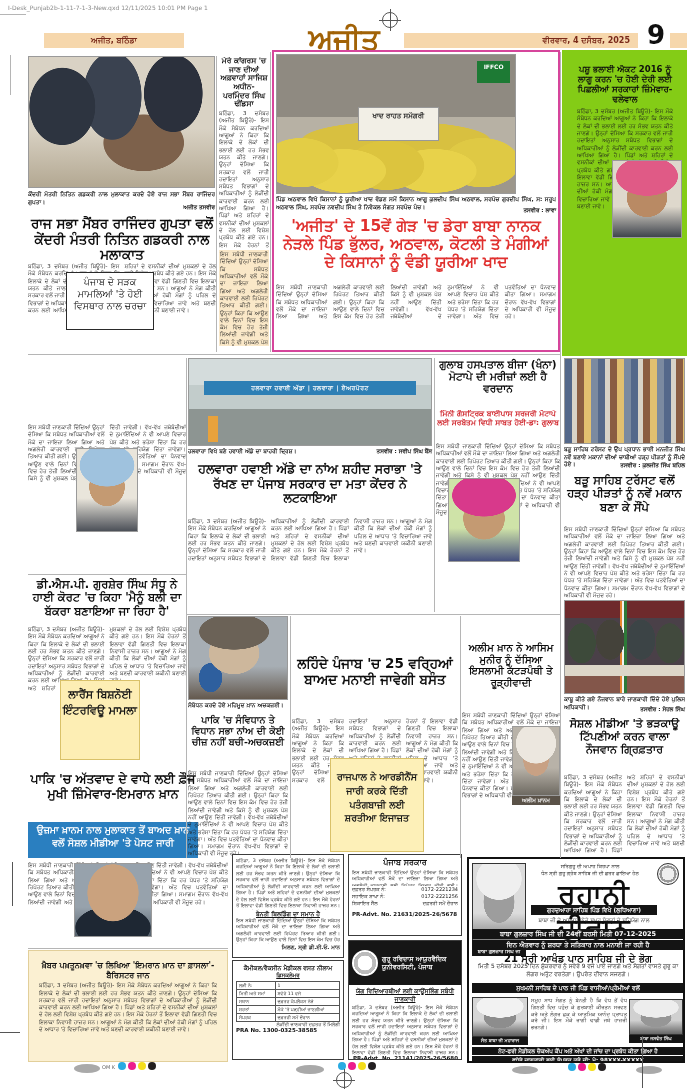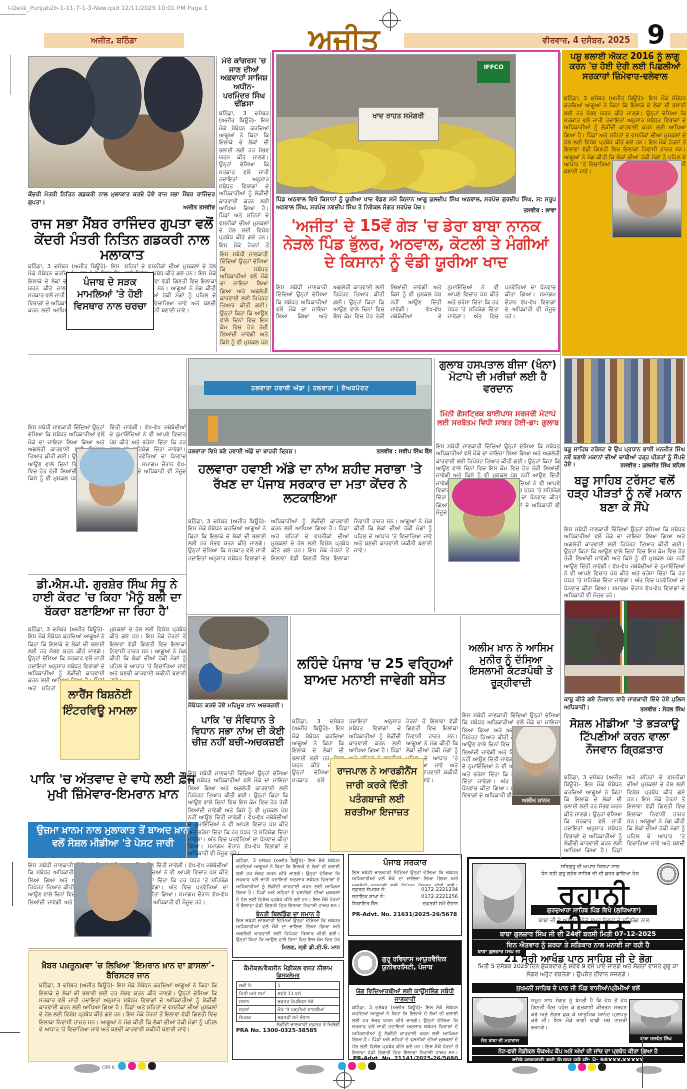--- a/index.html
+++ b/index.html
@@ -51,21 +51,21 @@
         radial-gradient(ellipse 18% 30% at 18% 38%,#2d3440 0 98%,transparent),
         radial-gradient(ellipse 16% 34% at 45% 30%,#3a4250 0 98%,transparent),
         radial-gradient(ellipse 16% 30% at 78% 28%,#2b303c 0 98%,transparent),
         radial-gradient(ellipse 22% 22% at 62% 66%,#7d614b 0 98%,transparent),
         linear-gradient(#d9d2c4 0 55%,#b3a892 100%)"></div>
   <div class="abs cap" style="left:28px;top:191px;width:187px;height:22px">ਕੇਂਦਰੀ ਮੰਤਰੀ ਨਿਤਿਨ ਗਡਕਰੀ ਨਾਲ ਮੁਲਾਕਾਤ ਕਰਦੇ ਹੋਏ ਰਾਜ ਸਭਾ ਮੈਂਬਰ ਰਾਜਿੰਦਰ ਗੁਪਤਾ।</div>
   <div class="abs credit" style="left:140px;top:204px;width:75px">ਅਜੀਤ ਤਸਵੀਰ</div>
   <div class="abs hl" style="left:28px;top:216px;width:188px;height:44px;font-size:13.5px">ਰਾਜ ਸਭਾ ਮੈਂਬਰ ਰਾਜਿੰਦਰ ਗੁਪਤਾ ਵਲੋਂ ਕੇਂਦਰੀ ਮੰਤਰੀ ਨਿਤਿਨ ਗਡਕਰੀ ਨਾਲ ਮੁਲਾਕਾਤ</div>
   <div class="abs bd c2" style="left:28px;top:263px;width:188px;height:103px">ਬਠਿੰਡਾ, 3 ਦਸੰਬਰ (ਅਜੀਤ ਬਿਊਰੋ)- ਇਸ ਮੌਕੇ ਸੰਬੋਧਨ ਕਰਦਿਆਂ ਆਗੂਆਂ ਨੇ ਕਿਹਾ ਕਿ ਇਲਾਕੇ ਦੇ ਲੋਕਾਂ ਦੀ ਭਲਾਈ ਲਈ ਹਰ ਸੰਭਵ ਯਤਨ ਕੀਤੇ ਜਾਣਗੇ। ਉਨ੍ਹਾਂ ਦੱਸਿਆ ਕਿ ਸਰਕਾਰ ਵਲੋਂ ਜਾਰੀ ਹਦਾਇਤਾਂ ਅਨੁਸਾਰ ਸਬੰਧਤ ਵਿਭਾਗਾਂ ਦੇ ਅਧਿਕਾਰੀਆਂ ਨੂੰ ਲੋੜੀਂਦੀ ਕਾਰਵਾਈ ਕਰਨ ਲਈ ਆਖਿਆ ਗਿਆ ਹੈ। ਪਿੰਡਾਂ ਅਤੇ ਸ਼ਹਿਰਾਂ ਦੇ ਵਸਨੀਕਾਂ ਦੀਆਂ ਮੁਸ਼ਕਲਾਂ ਦੇ ਹੱਲ ਲਈ ਵਿਸ਼ੇਸ਼ ਪ੍ਰਬੰਧ ਕੀਤੇ ਗਏ ਹਨ। ਇਸ ਮੌਕੇ ਹੋਰਨਾਂ ਤੋਂ ਇਲਾਵਾ ਵੱਡੀ ਗਿਣਤੀ ਵਿਚ ਇਲਾਕਾ ਨਿਵਾਸੀ ਹਾਜ਼ਰ ਸਨ। ਆਗੂਆਂ ਨੇ ਮੰਗ ਕੀਤੀ ਕਿ ਲੋਕਾਂ ਦੀਆਂ ਹੱਕੀ ਮੰਗਾਂ ਨੂੰ ਪਹਿਲ ਦੇ ਆਧਾਰ 'ਤੇ ਵਿਚਾਰਿਆ ਜਾਵੇ ਅਤੇ ਬਣਦੀ ਕਾਰਵਾਈ ਯਕੀਨੀ ਬਣਾਈ ਜਾਵੇ।</div>
   <div class="abs" style="left:66px;top:272px;width:88px;height:58px;background:#fff;border:1px solid #2a2a2a;
-        font-size:9.5px;font-weight:bold;text-align:center;line-height:1.25;padding:3px;color:#0d0d0d">ਪੰਜਾਬ ਦੇ ਸੜਕ ਮਾਮਲਿਆਂ 'ਤੇ ਹੋਈ ਵਿਸਥਾਰ ਨਾਲ ਚਰਚਾ</div>
+        font-size:9.5px;font-weight:normal;text-align:center;line-height:1.25;padding:3px;color:#0d0d0d">ਪੰਜਾਬ ਦੇ ਸੜਕ ਮਾਮਲਿਆਂ 'ਤੇ ਹੋਈ ਵਿਸਥਾਰ ਨਾਲ ਚਰਚਾ</div>
 
   <div class="abs bd c2" style="left:28px;top:424px;width:158px;height:148px">ਇਸ ਸਬੰਧੀ ਜਾਣਕਾਰੀ ਦਿੰਦਿਆਂ ਉਨ੍ਹਾਂ ਦੱਸਿਆ ਕਿ ਸਬੰਧਤ ਅਧਿਕਾਰੀਆਂ ਵਲੋਂ ਮੌਕੇ ਦਾ ਜਾਇਜ਼ਾ ਲਿਆ ਗਿਆ ਅਤੇ ਅਗਲੇਰੀ ਕਾਰਵਾਈ ਲਈ ਰਿਪੋਰਟ ਤਿਆਰ ਕੀਤੀ ਗਈ। ਉਨ੍ਹਾਂ ਕਿਹਾ ਕਿ ਆਉਣ ਵਾਲੇ ਦਿਨਾਂ ਵਿਚ ਇਸ ਕੰਮ ਵਿਚ ਹੋਰ ਤੇਜ਼ੀ ਲਿਆਂਦੀ ਜਾਵੇਗੀ ਅਤੇ ਕਿਸੇ ਨੂੰ ਵੀ ਮੁਸ਼ਕਲ ਪੇਸ਼ ਨਹੀਂ ਆਉਣ ਦਿੱਤੀ ਜਾਵੇਗੀ। ਵੱਖ-ਵੱਖ ਜਥੇਬੰਦੀਆਂ ਦੇ ਨੁਮਾਇੰਦਿਆਂ ਨੇ ਵੀ ਆਪਣੇ ਵਿਚਾਰ ਪੇਸ਼ ਕੀਤੇ ਅਤੇ ਭਰੋਸਾ ਦਿੱਤਾ ਕਿ ਹਰ ਪੱਧਰ 'ਤੇ ਸਹਿਯੋਗ ਦਿੱਤਾ ਜਾਵੇਗਾ। ਅੰਤ ਵਿਚ ਪਤਵੰਤਿਆਂ ਦਾ ਧੰਨਵਾਦ ਕੀਤਾ ਗਿਆ। ਸਮਾਗਮ ਦੌਰਾਨ ਵੱਖ-ਵੱਖ ਵਿਭਾਗਾਂ ਦੇ ਅਧਿਕਾਰੀ ਵੀ ਮੌਜੂਦ ਰਹੇ।</div>
   <div class="ph" style="left:76px;top:448px;width:62px;height:84px;background:
         radial-gradient(ellipse 46% 26% at 50% 20%,#9fc2de 0 98%,transparent),
         radial-gradient(ellipse 30% 24% at 50% 46%,#c49a72 0 98%,transparent),
         linear-gradient(#e9e5db 0 60%,#4c5058 100%)"></div>
 
   <div class="abs hl" style="left:28px;top:578px;width:158px;height:44px;font-size:11.5px">ਡੀ.ਐਸ.ਪੀ. ਗੁਰਸ਼ੇਰ ਸਿੰਘ ਸੰਧੂ ਨੇ ਹਾਈ ਕੋਰਟ 'ਚ ਕਿਹਾ 'ਮੈਨੂੰ ਬਲੀ ਦਾ ਬੱਕਰਾ ਬਣਾਇਆ ਜਾ ਰਿਹਾ ਹੈ'</div>
   <div class="abs bd c2" style="left:28px;top:626px;width:158px;height:142px">ਬਠਿੰਡਾ, 3 ਦਸੰਬਰ (ਅਜੀਤ ਬਿਊਰੋ)- ਇਸ ਮੌਕੇ ਸੰਬੋਧਨ ਕਰਦਿਆਂ ਆਗੂਆਂ ਨੇ ਕਿਹਾ ਕਿ ਇਲਾਕੇ ਦੇ ਲੋਕਾਂ ਦੀ ਭਲਾਈ ਲਈ ਹਰ ਸੰਭਵ ਯਤਨ ਕੀਤੇ ਜਾਣਗੇ। ਉਨ੍ਹਾਂ ਦੱਸਿਆ ਕਿ ਸਰਕਾਰ ਵਲੋਂ ਜਾਰੀ ਹਦਾਇਤਾਂ ਅਨੁਸਾਰ ਸਬੰਧਤ ਵਿਭਾਗਾਂ ਦੇ ਅਧਿਕਾਰੀਆਂ ਨੂੰ ਲੋੜੀਂਦੀ ਕਾਰਵਾਈ ਕਰਨ ਲਈ ਆਖਿਆ ਗਿਆ ਹੈ। ਪਿੰਡਾਂ ਅਤੇ ਸ਼ਹਿਰਾਂ ਦੇ ਵਸਨੀਕਾਂ ਦੀਆਂ ਮੁਸ਼ਕਲਾਂ ਦੇ ਹੱਲ ਲਈ ਵਿਸ਼ੇਸ਼ ਪ੍ਰਬੰਧ ਕੀਤੇ ਗਏ ਹਨ। ਇਸ ਮੌਕੇ ਹੋਰਨਾਂ ਤੋਂ ਇਲਾਵਾ ਵੱਡੀ ਗਿਣਤੀ ਵਿਚ ਇਲਾਕਾ ਨਿਵਾਸੀ ਹਾਜ਼ਰ ਸਨ। ਆਗੂਆਂ ਨੇ ਮੰਗ ਕੀਤੀ ਕਿ ਲੋਕਾਂ ਦੀਆਂ ਹੱਕੀ ਮੰਗਾਂ ਨੂੰ ਪਹਿਲ ਦੇ ਆਧਾਰ 'ਤੇ ਵਿਚਾਰਿਆ ਜਾਵੇ ਅਤੇ ਬਣਦੀ ਕਾਰਵਾਈ ਯਕੀਨੀ ਬਣਾਈ ਜਾਵੇ।</div>
   <div class="abs" style="left:60px;top:680px;width:80px;height:80px;background:#fdeeb4;border:1px solid #d9c169;
@@ -101,21 +101,21 @@
     <div style="position:absolute;left:34%;top:38%;width:34%;height:24%;background:#f2efe6;color:#222;
          font-size:7px;font-weight:bold;text-align:center;line-height:1.2;border:1px solid #999;padding-top:4px">ਖਾਦ ਰਾਹਤ ਸਮੱਗਰੀ</div>
     <div style="position:absolute;right:2%;top:4%;width:14%;height:16%;background:#1d7a34;color:#fff;
          font-size:6px;font-weight:bold;text-align:center;line-height:2">IFFCO</div>
   </div>
   <div class="abs cap" style="left:276px;top:196px;width:280px;height:19px">ਪਿੰਡ ਅਠਵਾਲ ਵਿਖੇ ਕਿਸਾਨਾਂ ਨੂੰ ਯੂਰੀਆ ਖਾਦ ਵੰਡਣ ਸਮੇਂ ਕਿਸਾਨ ਆਗੂ ਕੁਲਦੀਪ ਸਿੰਘ ਅਠਵਾਲ, ਸਰਪੰਚ ਗੁਰਦੀਪ ਸਿੰਘ, ਸ: ਸਰੂਪ ਅਠਵਾਲ ਸਿੰਘ, ਸਰਪੰਚ ਨਵਦੀਪ ਸਿੰਘ ਤੇ ਨਿਵੇਕਲ ਸੰਗਤ ਸਰਪੰਚ ਪੰਚ।</div>
   <div class="abs credit" style="left:470px;top:207px;width:86px">ਤਸਵੀਰ : ਲਾਵਾ</div>
   <div class="abs hl redtxt" style="left:276px;top:218px;width:280px;height:62px;font-size:15.5px;color:#e0302e">'ਅਜੀਤ' ਦੇ 15ਵੇਂ ਗੇੜ 'ਚ ਡੇਰਾ ਬਾਬਾ ਨਾਨਕ ਨੇੜਲੇ ਪਿੰਡ ਭੁੱਲਰ, ਅਠਵਾਲ, ਕੋਟਲੀ ਤੇ ਮੰਗੀਆਂ ਦੇ ਕਿਸਾਨਾਂ ਨੂੰ ਵੰਡੀ ਯੂਰੀਆ ਖਾਦ</div>
   <div class="abs bd c5" style="left:276px;top:284px;width:280px;height:62px">ਇਸ ਸਬੰਧੀ ਜਾਣਕਾਰੀ ਦਿੰਦਿਆਂ ਉਨ੍ਹਾਂ ਦੱਸਿਆ ਕਿ ਸਬੰਧਤ ਅਧਿਕਾਰੀਆਂ ਵਲੋਂ ਮੌਕੇ ਦਾ ਜਾਇਜ਼ਾ ਲਿਆ ਗਿਆ ਅਤੇ ਅਗਲੇਰੀ ਕਾਰਵਾਈ ਲਈ ਰਿਪੋਰਟ ਤਿਆਰ ਕੀਤੀ ਗਈ। ਉਨ੍ਹਾਂ ਕਿਹਾ ਕਿ ਆਉਣ ਵਾਲੇ ਦਿਨਾਂ ਵਿਚ ਇਸ ਕੰਮ ਵਿਚ ਹੋਰ ਤੇਜ਼ੀ ਲਿਆਂਦੀ ਜਾਵੇਗੀ ਅਤੇ ਕਿਸੇ ਨੂੰ ਵੀ ਮੁਸ਼ਕਲ ਪੇਸ਼ ਨਹੀਂ ਆਉਣ ਦਿੱਤੀ ਜਾਵੇਗੀ। ਵੱਖ-ਵੱਖ ਜਥੇਬੰਦੀਆਂ ਦੇ ਨੁਮਾਇੰਦਿਆਂ ਨੇ ਵੀ ਆਪਣੇ ਵਿਚਾਰ ਪੇਸ਼ ਕੀਤੇ ਅਤੇ ਭਰੋਸਾ ਦਿੱਤਾ ਕਿ ਹਰ ਪੱਧਰ 'ਤੇ ਸਹਿਯੋਗ ਦਿੱਤਾ ਜਾਵੇਗਾ। ਅੰਤ ਵਿਚ ਪਤਵੰਤਿਆਂ ਦਾ ਧੰਨਵਾਦ ਕੀਤਾ ਗਿਆ। ਸਮਾਗਮ ਦੌਰਾਨ ਵੱਖ-ਵੱਖ ਵਿਭਾਗਾਂ ਦੇ ਅਧਿਕਾਰੀ ਵੀ ਮੌਜੂਦ ਰਹੇ।</div>
 
-  <div class="abs" style="left:562px;top:50px;width:126px;height:306px;background:#eab308;padding:2px">
+  <div class="abs" style="left:562px;top:50px;width:126px;height:306px;background:#84cc16;padding:15px">
     <div class="hl" style="font-size:8.5px;height:40px">ਪਸ਼ੂ ਭਲਾਈ ਐਕਟ 2016 ਨੂੰ ਲਾਗੂ ਕਰਨ 'ਚ ਹੋਈ ਦੇਰੀ ਲਈ ਪਿਛਲੀਆਂ ਸਰਕਾਰਾਂ ਜ਼ਿੰਮੇਵਾਰ-ਢਲੇਵਾਲ</div>
     <div class="bd" style="height:252px;margin-top:3px">ਬਠਿੰਡਾ, 3 ਦਸੰਬਰ (ਅਜੀਤ ਬਿਊਰੋ)- ਇਸ ਮੌਕੇ ਸੰਬੋਧਨ ਕਰਦਿਆਂ ਆਗੂਆਂ ਨੇ ਕਿਹਾ ਕਿ ਇਲਾਕੇ ਦੇ ਲੋਕਾਂ ਦੀ ਭਲਾਈ ਲਈ ਹਰ ਸੰਭਵ ਯਤਨ ਕੀਤੇ ਜਾਣਗੇ। ਉਨ੍ਹਾਂ ਦੱਸਿਆ ਕਿ ਸਰਕਾਰ ਵਲੋਂ ਜਾਰੀ ਹਦਾਇਤਾਂ ਅਨੁਸਾਰ ਸਬੰਧਤ ਵਿਭਾਗਾਂ ਦੇ ਅਧਿਕਾਰੀਆਂ ਨੂੰ ਲੋੜੀਂਦੀ ਕਾਰਵਾਈ ਕਰਨ ਲਈ ਆਖਿਆ ਗਿਆ ਹੈ। ਪਿੰਡਾਂ ਅਤੇ ਸ਼ਹਿਰਾਂ ਦੇ ਵਸਨੀਕਾਂ ਦੀਆਂ ਮੁਸ਼ਕਲਾਂ ਦੇ ਹੱਲ ਲਈ ਵਿਸ਼ੇਸ਼ ਪ੍ਰਬੰਧ ਕੀਤੇ ਗਏ ਹਨ। ਇਸ ਮੌਕੇ ਹੋਰਨਾਂ ਤੋਂ ਇਲਾਵਾ ਵੱਡੀ ਗਿਣਤੀ ਵਿਚ ਇਲਾਕਾ ਨਿਵਾਸੀ ਹਾਜ਼ਰ ਸਨ। ਆਗੂਆਂ ਨੇ ਮੰਗ ਕੀਤੀ ਕਿ ਲੋਕਾਂ ਦੀਆਂ ਹੱਕੀ ਮੰਗਾਂ ਨੂੰ ਪਹਿਲ ਦੇ ਆਧਾਰ 'ਤੇ ਵਿਚਾਰਿਆ ਜਾਵੇ ਅਤੇ ਬਣਦੀ ਕਾਰਵਾਈ ਯਕੀਨੀ ਬਣਾਈ ਜਾਵੇ।</div>
   </div>
   <div class="ph" style="left:612px;top:160px;width:70px;height:78px;background:
         radial-gradient(ellipse 46% 26% at 50% 20%,#e05a86 0 98%,transparent),
         radial-gradient(ellipse 30% 26% at 50% 48%,#b98a64 0 98%,transparent),
         linear-gradient(#ded8cc 0 60%,#3f444d 100%)"></div>
 
   <div class="ph" style="left:188px;top:358px;width:244px;height:88px;background:linear-gradient(#d4dcdc 0 30%,#c2cccb 30% 58%,#8d9592 58% 100%)">
     <div style="position:absolute;left:6%;top:26%;width:88%;height:16%;background:#2e7fb5;color:#fff;font-size:6px;
@@ -162,21 +162,21 @@
         radial-gradient(ellipse 26% 26% at 46% 44%,#cdb79c 0 98%,transparent),
         radial-gradient(ellipse 12% 18% at 22% 74%,#2e5f9e 0 98%,transparent),
         linear-gradient(#a7aeb4 0 60%,#64594e 100%)"></div>
   <div class="abs cap" style="left:188px;top:702px;width:100px;height:10px">ਸੰਬੋਧਨ ਕਰਦੇ ਹੋਏ ਮਹਿਮੂਦ ਖ਼ਾਨ ਅਚਕਜ਼ਈ।</div>
   <div class="abs hl" style="left:188px;top:714px;width:100px;height:52px;font-size:9.5px">ਪਾਕਿ 'ਚ ਸੰਵਿਧਾਨ ਤੇ ਵਿਧਾਨ ਸਭਾ ਨਾਂਅ ਦੀ ਕੋਈ ਚੀਜ਼ ਨਹੀਂ ਬਚੀ-ਅਚਕਜ਼ਈ</div>
   <div class="abs bd" style="left:188px;top:770px;width:100px;height:88px">ਇਸ ਸਬੰਧੀ ਜਾਣਕਾਰੀ ਦਿੰਦਿਆਂ ਉਨ੍ਹਾਂ ਦੱਸਿਆ ਕਿ ਸਬੰਧਤ ਅਧਿਕਾਰੀਆਂ ਵਲੋਂ ਮੌਕੇ ਦਾ ਜਾਇਜ਼ਾ ਲਿਆ ਗਿਆ ਅਤੇ ਅਗਲੇਰੀ ਕਾਰਵਾਈ ਲਈ ਰਿਪੋਰਟ ਤਿਆਰ ਕੀਤੀ ਗਈ। ਉਨ੍ਹਾਂ ਕਿਹਾ ਕਿ ਆਉਣ ਵਾਲੇ ਦਿਨਾਂ ਵਿਚ ਇਸ ਕੰਮ ਵਿਚ ਹੋਰ ਤੇਜ਼ੀ ਲਿਆਂਦੀ ਜਾਵੇਗੀ ਅਤੇ ਕਿਸੇ ਨੂੰ ਵੀ ਮੁਸ਼ਕਲ ਪੇਸ਼ ਨਹੀਂ ਆਉਣ ਦਿੱਤੀ ਜਾਵੇਗੀ। ਵੱਖ-ਵੱਖ ਜਥੇਬੰਦੀਆਂ ਦੇ ਨੁਮਾਇੰਦਿਆਂ ਨੇ ਵੀ ਆਪਣੇ ਵਿਚਾਰ ਪੇਸ਼ ਕੀਤੇ ਅਤੇ ਭਰੋਸਾ ਦਿੱਤਾ ਕਿ ਹਰ ਪੱਧਰ 'ਤੇ ਸਹਿਯੋਗ ਦਿੱਤਾ ਜਾਵੇਗਾ। ਅੰਤ ਵਿਚ ਪਤਵੰਤਿਆਂ ਦਾ ਧੰਨਵਾਦ ਕੀਤਾ ਗਿਆ। ਸਮਾਗਮ ਦੌਰਾਨ ਵੱਖ-ਵੱਖ ਵਿਭਾਗਾਂ ਦੇ ਅਧਿਕਾਰੀ ਵੀ ਮੌਜੂਦ ਰਹੇ।</div>
 
   <div class="abs hl" style="left:292px;top:656px;width:166px;height:58px;font-size:13.5px">ਲਹਿੰਦੇ ਪੰਜਾਬ 'ਚ 25 ਵਰ੍ਹਿਆਂ ਬਾਅਦ ਮਨਾਈ ਜਾਵੇਗੀ ਬਸੰਤ</div>
   <div class="abs bd c3" style="left:292px;top:718px;width:166px;height:140px">ਬਠਿੰਡਾ, 3 ਦਸੰਬਰ (ਅਜੀਤ ਬਿਊਰੋ)- ਇਸ ਮੌਕੇ ਸੰਬੋਧਨ ਕਰਦਿਆਂ ਆਗੂਆਂ ਨੇ ਕਿਹਾ ਕਿ ਇਲਾਕੇ ਦੇ ਲੋਕਾਂ ਦੀ ਭਲਾਈ ਲਈ ਹਰ ਸੰਭਵ ਯਤਨ ਕੀਤੇ ਜਾਣਗੇ। ਉਨ੍ਹਾਂ ਦੱਸਿਆ ਕਿ ਸਰਕਾਰ ਵਲੋਂ ਜਾਰੀ ਹਦਾਇਤਾਂ ਅਨੁਸਾਰ ਸਬੰਧਤ ਵਿਭਾਗਾਂ ਦੇ ਅਧਿਕਾਰੀਆਂ ਨੂੰ ਲੋੜੀਂਦੀ ਕਾਰਵਾਈ ਕਰਨ ਲਈ ਆਖਿਆ ਗਿਆ ਹੈ। ਪਿੰਡਾਂ ਅਤੇ ਸ਼ਹਿਰਾਂ ਦੇ ਵਸਨੀਕਾਂ ਦੀਆਂ ਮੁਸ਼ਕਲਾਂ ਦੇ ਹੱਲ ਲਈ ਵਿਸ਼ੇਸ਼ ਪ੍ਰਬੰਧ ਕੀਤੇ ਗਏ ਹਨ। ਇਸ ਮੌਕੇ ਹੋਰਨਾਂ ਤੋਂ ਇਲਾਵਾ ਵੱਡੀ ਗਿਣਤੀ ਵਿਚ ਇਲਾਕਾ ਨਿਵਾਸੀ ਹਾਜ਼ਰ ਸਨ। ਆਗੂਆਂ ਨੇ ਮੰਗ ਕੀਤੀ ਕਿ ਲੋਕਾਂ ਦੀਆਂ ਹੱਕੀ ਮੰਗਾਂ ਨੂੰ ਪਹਿਲ ਦੇ ਆਧਾਰ 'ਤੇ ਵਿਚਾਰਿਆ ਜਾਵੇ ਅਤੇ ਬਣਦੀ ਕਾਰਵਾਈ ਯਕੀਨੀ ਬਣਾਈ ਜਾਵੇ।</div>
   <div class="abs" style="left:330px;top:758px;width:94px;height:94px;background:#fdf0b8;border:1px solid #d9c169;
-        font-size:9.5px;font-weight:bold;text-align:center;line-height:1.45;padding:5px 3px;color:#151515">ਰਾਜਪਾਲ ਨੇ ਆਰਡੀਨੈਂਸ ਜਾਰੀ ਕਰਕੇ ਦਿੱਤੀ ਪਤੰਗਬਾਜ਼ੀ ਲਈ ਸ਼ਰਤੀਆ ਇਜਾਜ਼ਤ</div>
+        font-size:9.5px;font-weight:bold;text-align:center;line-height:1.45;padding:11px 3px;color:#151515">ਰਾਜਪਾਲ ਨੇ ਆਰਡੀਨੈਂਸ ਜਾਰੀ ਕਰਕੇ ਦਿੱਤੀ ਪਤੰਗਬਾਜ਼ੀ ਲਈ ਸ਼ਰਤੀਆ ਇਜਾਜ਼ਤ</div>
 
   <div class="abs hl" style="left:462px;top:642px;width:98px;height:66px;font-size:10px">ਅਲੀਮ ਖ਼ਾਨ ਨੇ ਆਸਿਮ ਮੁਨੀਰ ਨੂੰ ਦੱਸਿਆ ਇਸਲਾਮੀ ਕੱਟੜਪੰਥੀ ਤੇ ਰੂੜ੍ਹੀਵਾਦੀ</div>
   <div class="abs bd" style="left:462px;top:712px;width:98px;height:146px">ਇਸ ਸਬੰਧੀ ਜਾਣਕਾਰੀ ਦਿੰਦਿਆਂ ਉਨ੍ਹਾਂ ਦੱਸਿਆ ਕਿ ਸਬੰਧਤ ਅਧਿਕਾਰੀਆਂ ਵਲੋਂ ਮੌਕੇ ਦਾ ਜਾਇਜ਼ਾ ਲਿਆ ਗਿਆ ਅਤੇ ਅਗਲੇਰੀ ਕਾਰਵਾਈ ਲਈ ਰਿਪੋਰਟ ਤਿਆਰ ਕੀਤੀ ਗਈ। ਉਨ੍ਹਾਂ ਕਿਹਾ ਕਿ ਆਉਣ ਵਾਲੇ ਦਿਨਾਂ ਵਿਚ ਇਸ ਕੰਮ ਵਿਚ ਹੋਰ ਤੇਜ਼ੀ ਲਿਆਂਦੀ ਜਾਵੇਗੀ ਅਤੇ ਕਿਸੇ ਨੂੰ ਵੀ ਮੁਸ਼ਕਲ ਪੇਸ਼ ਨਹੀਂ ਆਉਣ ਦਿੱਤੀ ਜਾਵੇਗੀ। ਵੱਖ-ਵੱਖ ਜਥੇਬੰਦੀਆਂ ਦੇ ਨੁਮਾਇੰਦਿਆਂ ਨੇ ਵੀ ਆਪਣੇ ਵਿਚਾਰ ਪੇਸ਼ ਕੀਤੇ ਅਤੇ ਭਰੋਸਾ ਦਿੱਤਾ ਕਿ ਹਰ ਪੱਧਰ 'ਤੇ ਸਹਿਯੋਗ ਦਿੱਤਾ ਜਾਵੇਗਾ। ਅੰਤ ਵਿਚ ਪਤਵੰਤਿਆਂ ਦਾ ਧੰਨਵਾਦ ਕੀਤਾ ਗਿਆ। ਸਮਾਗਮ ਦੌਰਾਨ ਵੱਖ-ਵੱਖ ਵਿਭਾਗਾਂ ਦੇ ਅਧਿਕਾਰੀ ਵੀ ਮੌਜੂਦ ਰਹੇ।</div>
   <div class="ph" style="left:512px;top:726px;width:48px;height:70px;background:
         radial-gradient(ellipse 44% 30% at 50% 24%,#ece7df 0 98%,transparent),
         radial-gradient(ellipse 28% 24% at 50% 48%,#c8a184 0 98%,transparent),
         linear-gradient(#b8b2a8 0 60%,#6e6a62 100%)"></div>
   <div class="abs blackbar" style="left:512px;top:796px;width:48px;height:9px;font-size:5.5px;line-height:9px;background:#5a5248">ਅਲੀਮ ਖ਼ਾਨਮ</div>
 
   <div class="notice" style="left:232px;top:854px;width:112px;height:104px;padding:3px">

